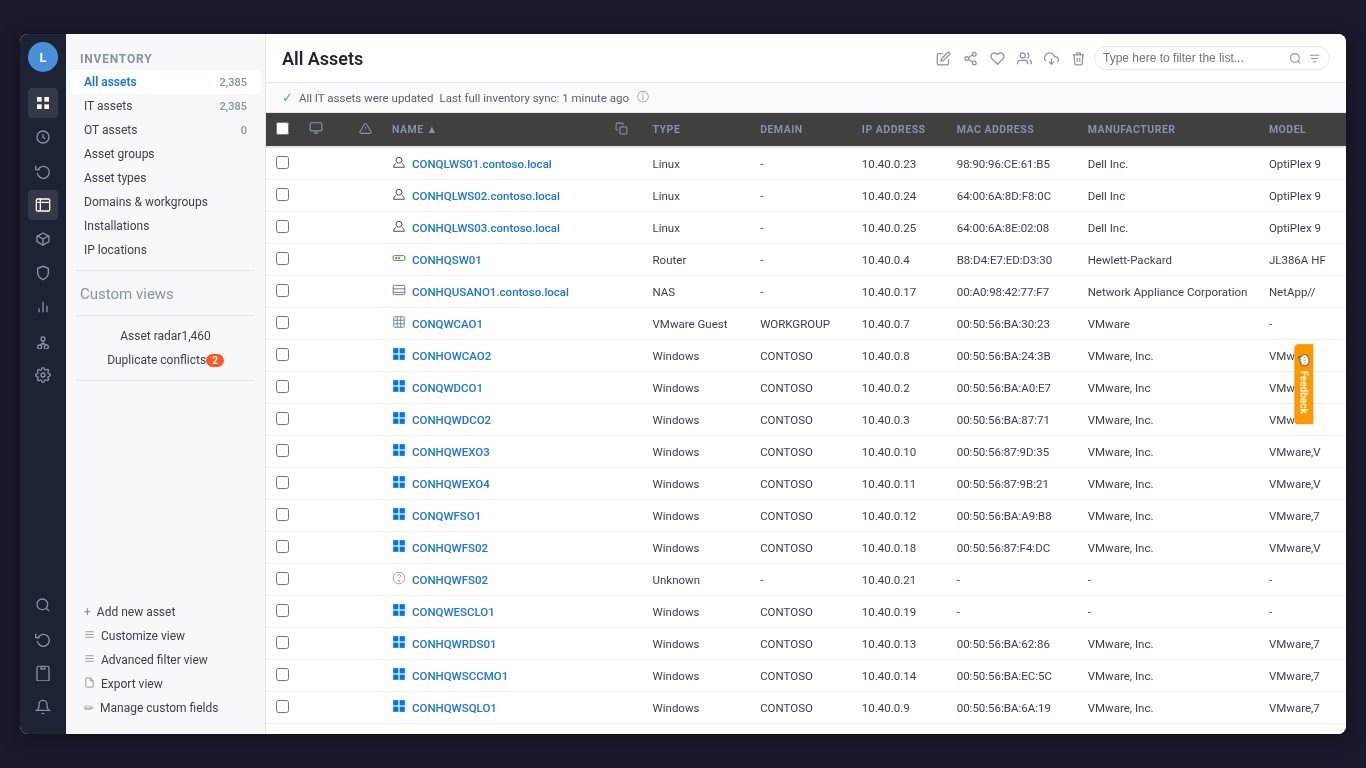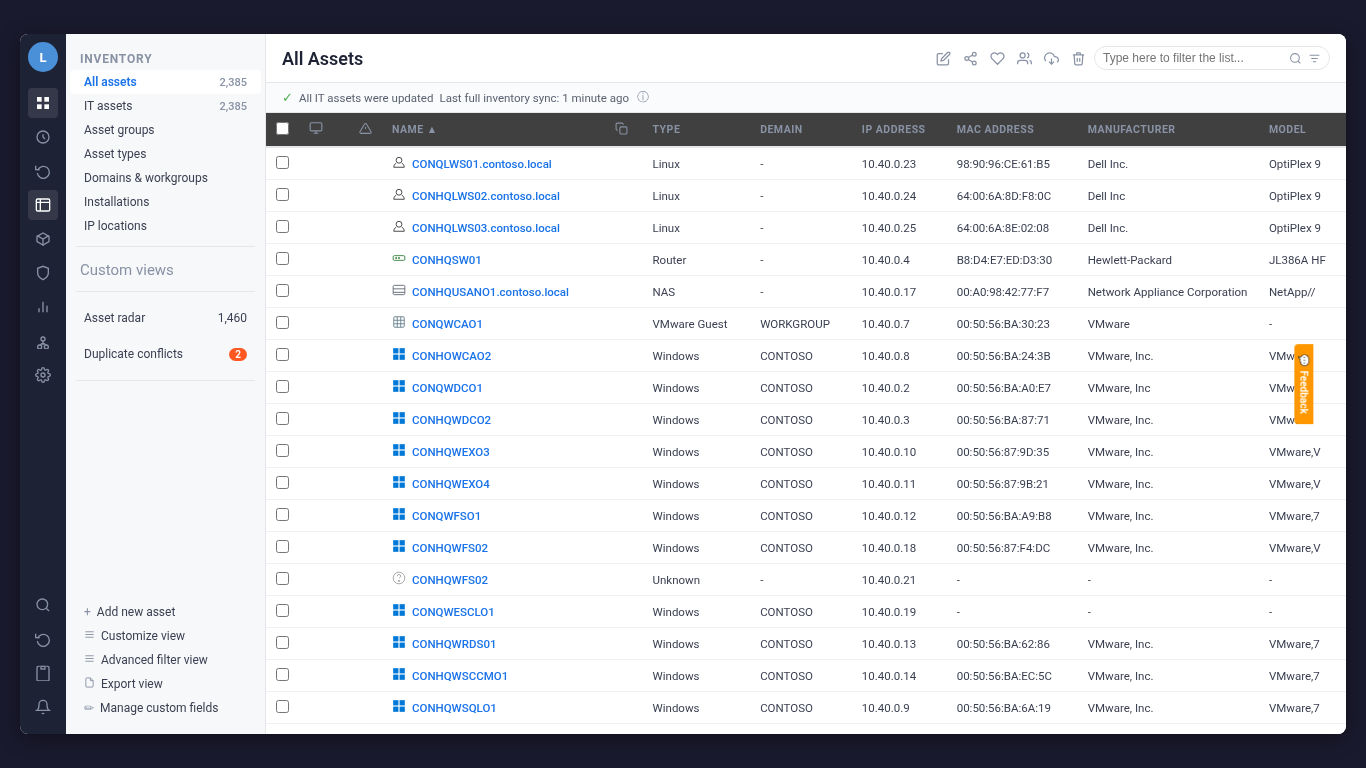--- a/index.html
+++ b/index.html
@@ -275,27 +275,27 @@
       z-index: 999;
     }
     .custom-views-label {
       font-size: 15px;
       color: #8892a4;
       padding: 6px 14px 4px;
     }
     .radar-item {
       display: flex;
       align-items: center;
-      justify-content: space-between;
+      justify-content: center;
       padding: 5px 14px;
       font-size: 12px;
       color: #3a3f51;
       cursor: pointer;
       border-radius: 4px;
-      margin: 6px 4px;
+      margin: 0 4px;
     }
     .badge-warn {
       background: #ff5722;
       color: #fff;
       border-radius: 10px;
       padding: 1px 6px;
       font-size: 10px;
       font-weight: 600;
     }
   </style>
@@ -396,20 +396,24 @@
   <div class="sidebar">
     <div class="sidebar-section-label">INVENTORY</div>
 
     <div class="sidebar-item active">
       <span>All assets</span>
       <span class="badge">2,385</span>
     </div>
     <div class="sidebar-item">
       <span>IT assets</span>
       <span class="badge">2,385</span>
+    </div>
+    <div class="sidebar-item">
+      <span>OT assets</span>
+      <span class="badge">0</span>
     </div>
     <div class="sidebar-item">
       <span>Asset groups</span>
     </div>
     <div class="sidebar-item">
       <span>Asset types</span>
     </div>
     <div class="sidebar-item">
       <span>Domains &amp; workgroups</span>
     </div>

